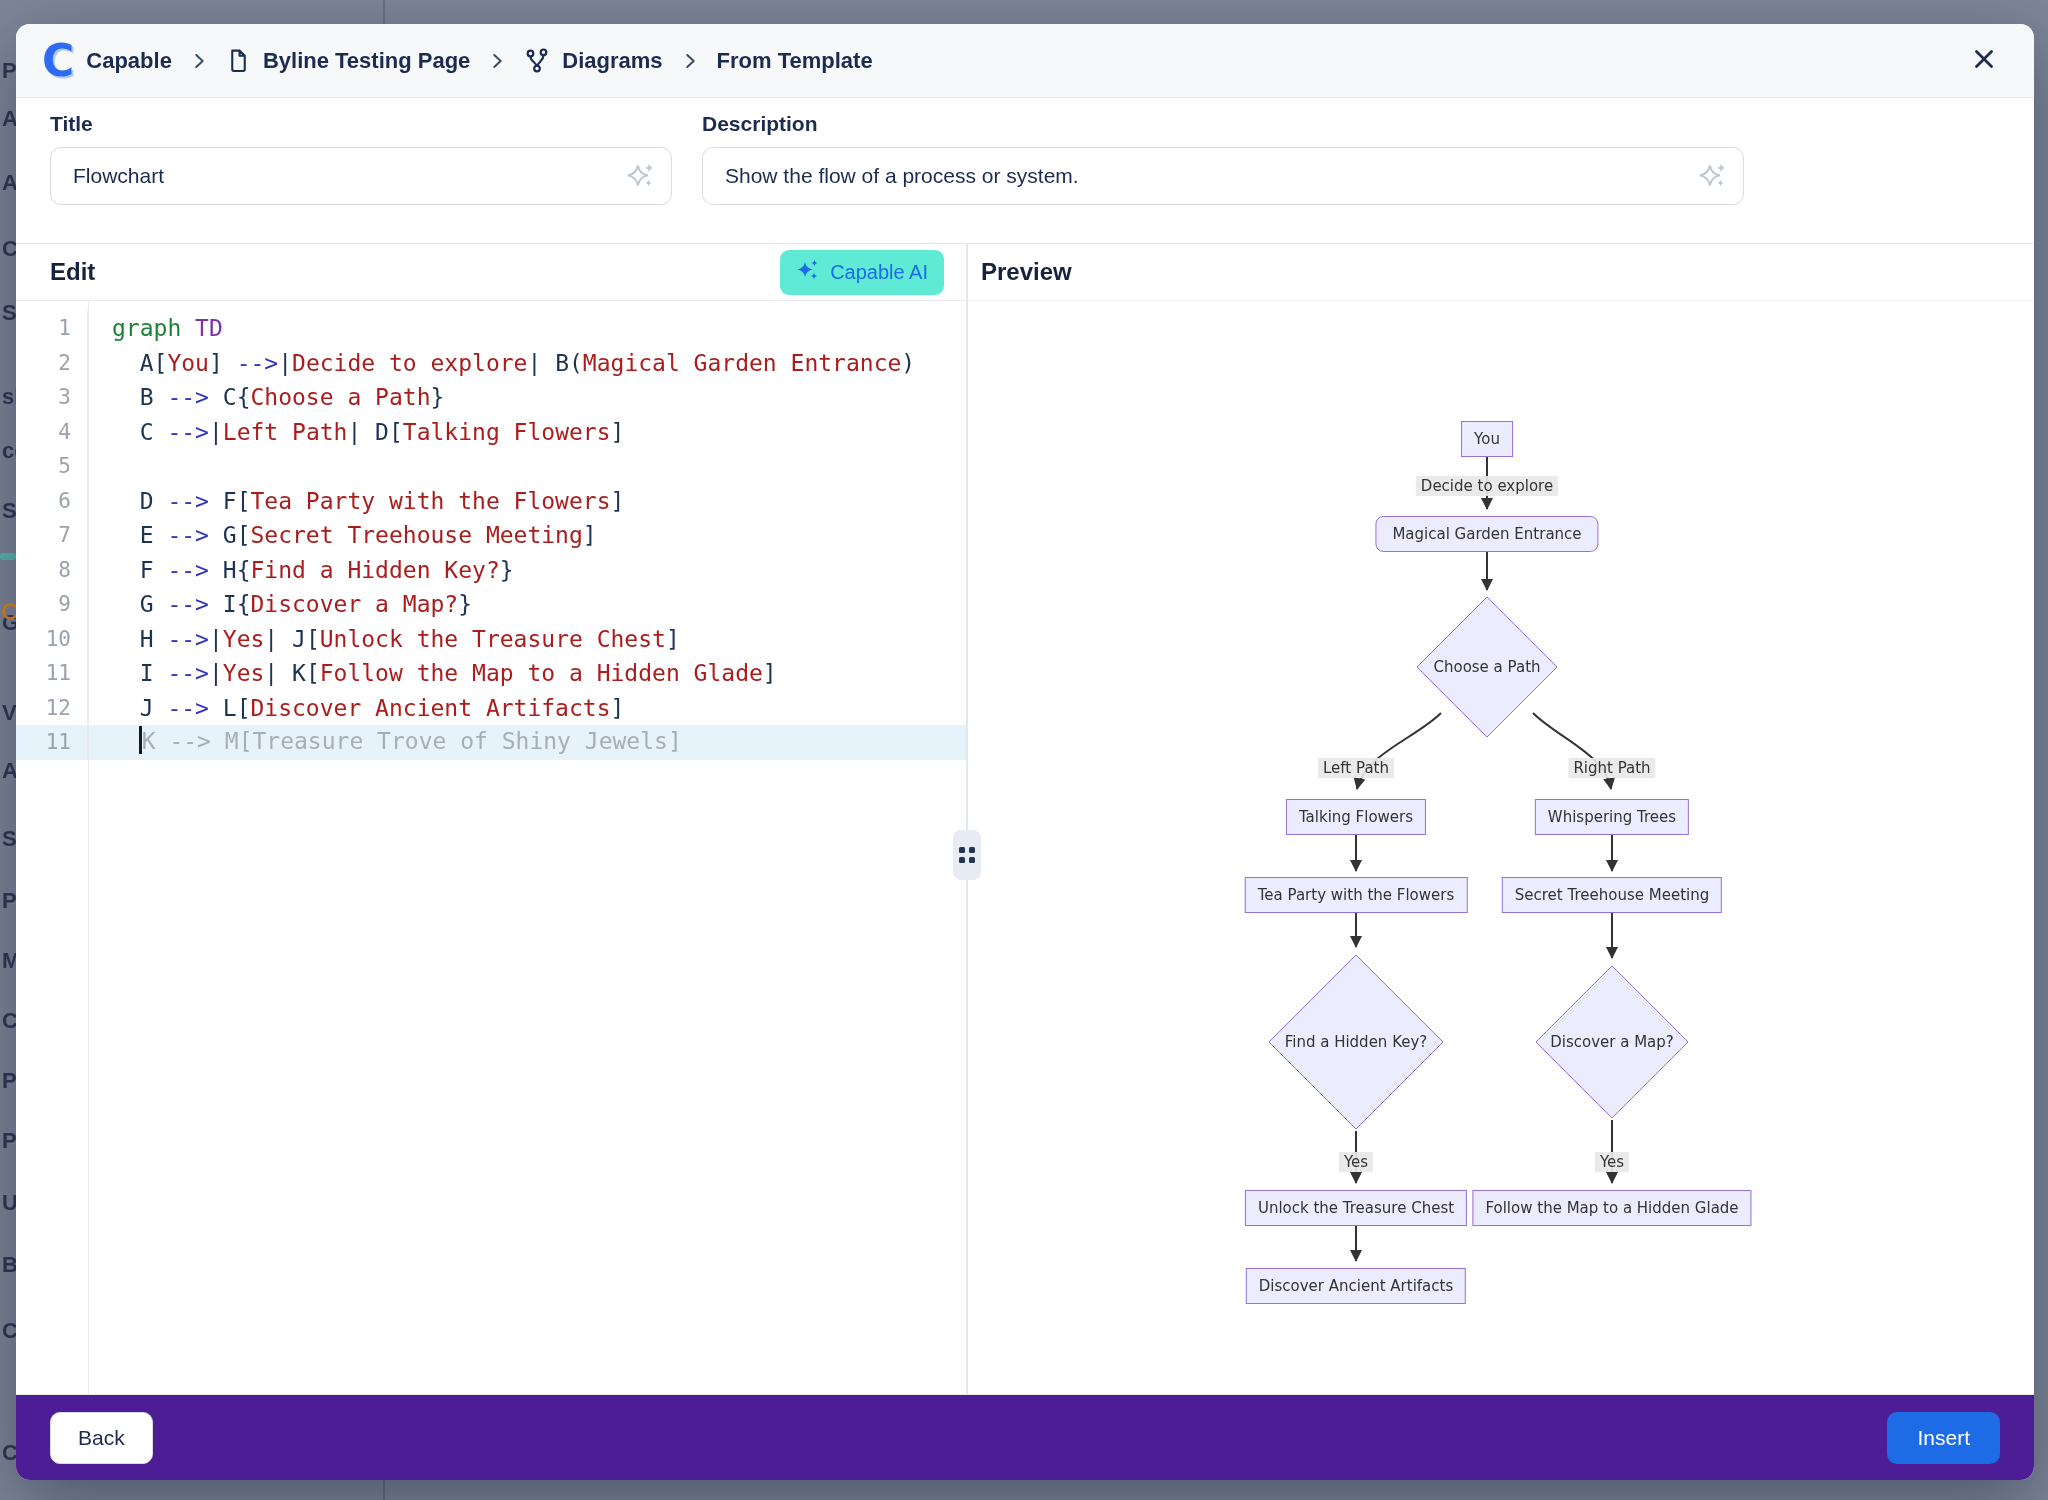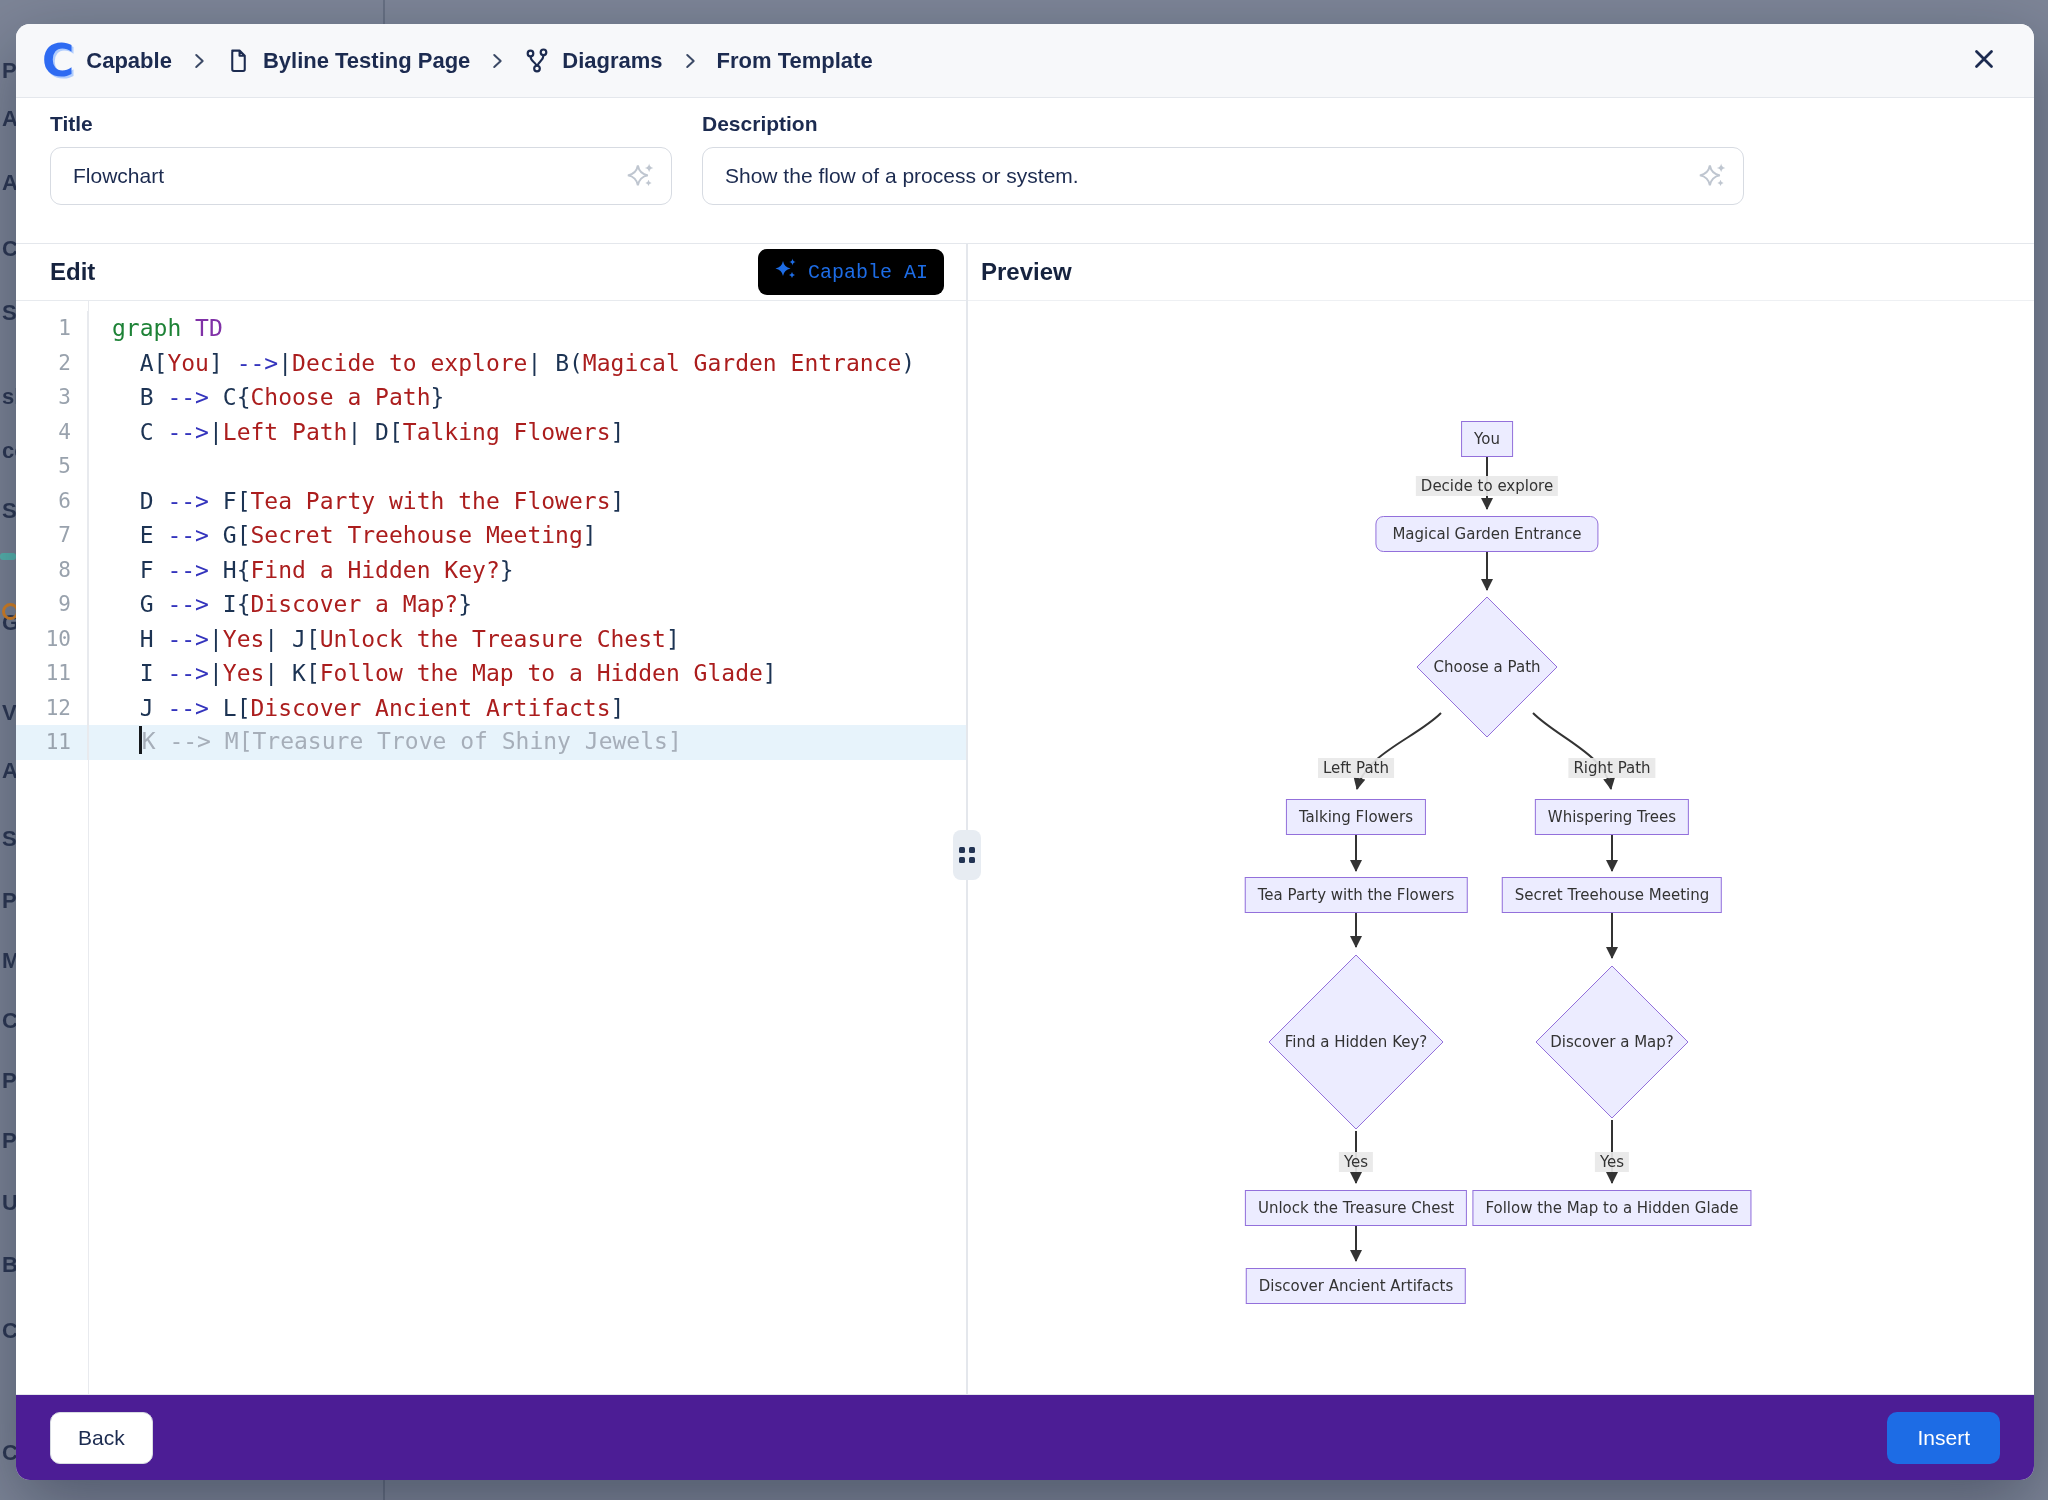--- a/index.html
+++ b/index.html
@@ -40,22 +40,22 @@
   .input-wrap input { width:100%; height:58px; border:1px solid #d7dbe2; border-radius:11px; padding:0 60px 0 22px;
                       font-size:21px; color:#1c2b50; font-family:"Liberation Sans", sans-serif; background:#fff; outline:none; }
   .input-sparkle { position:absolute; right:16px; top:14px; width:30px; height:30px; cursor:pointer; }
 
   
   .main { flex:1; display:flex; min-height:0; background:#fff; }
   .edit-panel { width:950px; flex:0 0 950px; display:flex; flex-direction:column; min-height:0; }
   .panel-header { height:57px; flex:0 0 57px; display:flex; align-items:center; justify-content:space-between;
                   padding:0 22px 0 34px; border-bottom:1px solid #e7eaee; }
   .panel-heading { font-size:24px; font-weight:700; color:#16233f; }
-  .ai-btn { display:flex; align-items:center; gap:10px; background:#000000; border:none; border-radius:9px;
-            padding:8px 16px; cursor:pointer;font-family:Liberation Mono, monospace; }
+  .ai-btn { display:flex; align-items:center; gap:10px; background:#5eead4; border:none; border-radius:9px;
+            padding:8px 16px; cursor:pointer; }
   .ai-btn span { font-size:20px; color:#1d6ce5; font-weight:400; }
 
   .preview-panel { flex:1; position:relative; display:flex; flex-direction:column; min-height:0; }
   .preview-panel .panel-header { border-bottom:1px solid #eef0f3; justify-content:flex-start; padding-left:13px; }
 
   .split-divider { width:2px; flex:0 0 2px; background:#e4e7ec; position:relative; }
   .drag-handle { position:absolute; left:-13px; top:586px; width:28px; height:50px; background:#e7ecf2;
                  border-radius:8px; display:flex; align-items:center; justify-content:center; cursor:col-resize; }
   .drag-dots { display:grid; grid-template-columns:6px 6px; grid-gap:4px; }
   .drag-dots i { width:6px; height:6px; background:#223353; border-radius:1.5px; display:block; }

